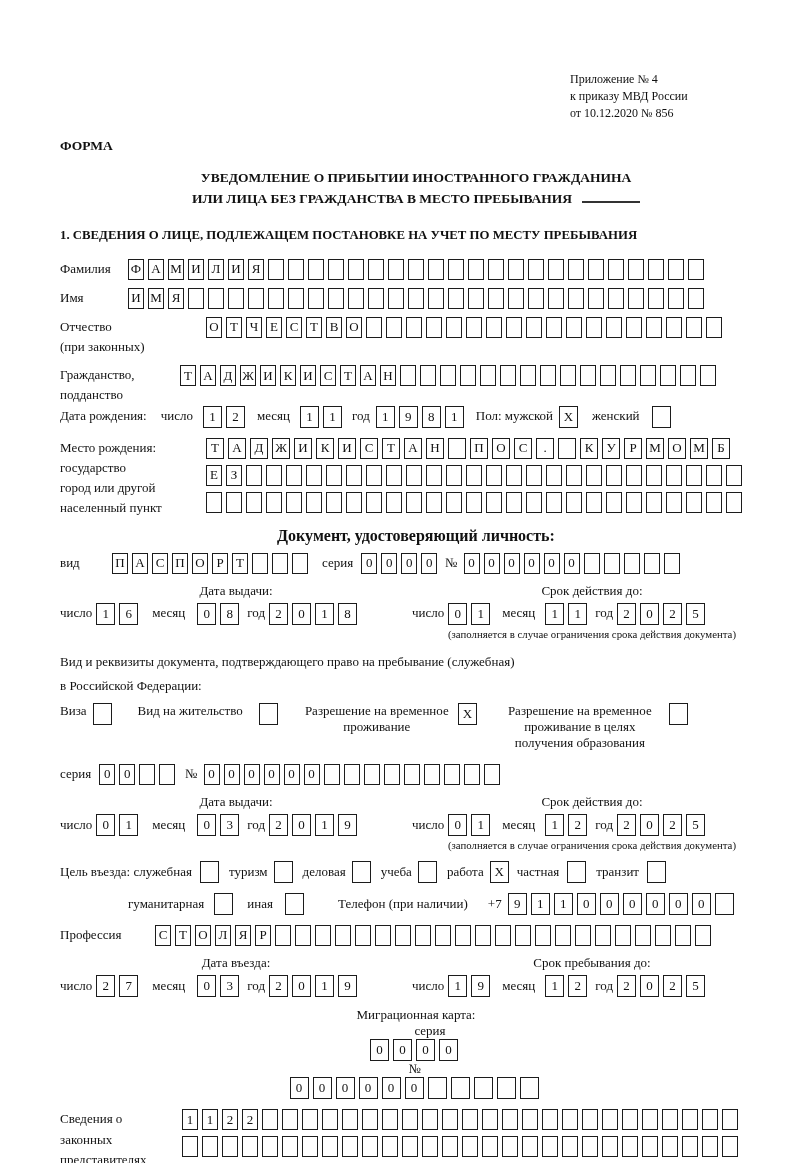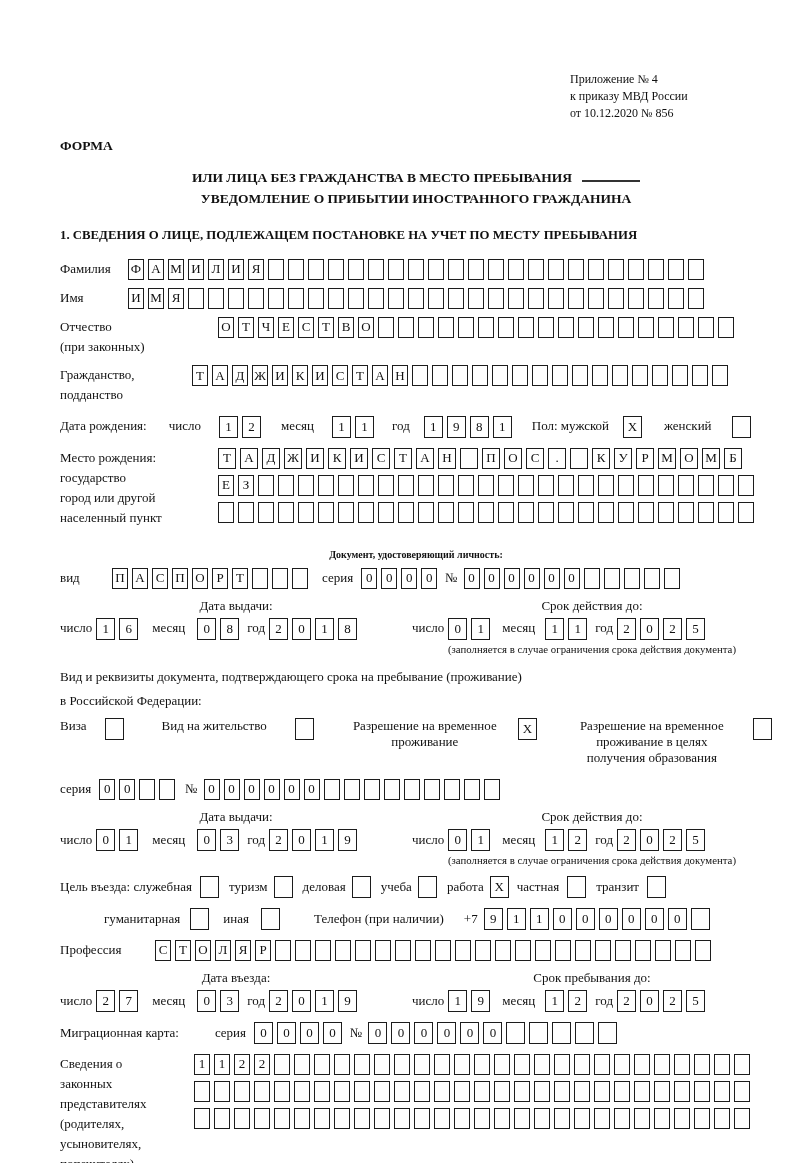--- a/index.html
+++ b/index.html
@@ -6,38 +6,38 @@
   body{width:800px;height:1163px;overflow:hidden;color:#111;
        font-family:"Liberation Serif","DejaVu Serif",serif;}
   .page{padding:26px 28px 10px 60px;}
   .appendix{width:192px;margin-left:auto;margin-right:10px;font-size:12px;line-height:1.42;margin-top:45px;}
   .appendix-note{margin-top:4px;}
   .forma{margin-right:40px;margin-top:16px;font-weight:bold;font-size:13.5px;}
   .title{text-align:center;font-weight:bold;font-size:13.5px;margin-top:14px;line-height:1.55;}
   .title-blank{display:inline-block;width:58px;border-bottom:2px solid #333;margin-left:10px;}
   .section-heading{font-weight:bold;font-size:12.8px;margin-top:18px;}
   .row{display:flex;align-items:center;margin-top:8px;}
-  .row.top{align-items:flex-start;gap:12px;}
+  .row.top{align-items:flex-start;}
   .label{font-size:13px;line-height:1.25;flex:0 0 auto;}
   .label.multiline{line-height:1.55;}
   .center{text-align:center;}
   .w68{flex:0 0 68px;} .w120{flex:0 0 120px;} .w146{flex:0 0 146px;} .w52{flex:0 0 52px;}
   .w95{flex:0 0 95px;} .w122{flex:0 0 122px;} .w150{flex:0 0 150px;width:150px;} .w170{flex:0 0 170px;width:170px;}
   .ml4{margin-left:4px;} .ml6{margin-left:6px;} .ml8{margin-left:8px;} .ml10{margin-left:10px;}
   .ml12{margin-left:12px;} .ml14{margin-left:14px;} .ml16{margin-left:16px;} .ml20{margin-left:20px;}
-  .ml22{margin-left:22px;} .ml30{margin-left:30px;} .ml36{margin-left:36px;} .ml68{margin-left:44px;}
+  .ml22{margin-left:22px;} .ml30{margin-left:30px;} .ml36{margin-left:36px;} .ml68{margin-left:68px;}
   .mr6{margin-right:6px;} .mr8{margin-right:8px;}
   .cells{display:flex;flex:0 0 auto;}
   .cell{display:flex;align-items:center;justify-content:center;box-sizing:content-box;
         width:14px;height:19px;border:1.5px solid #1c1c1c;margin-right:4px;
         font-size:13px;font-family:"Liberation Serif","DejaVu Serif",serif;}
   .cells.wide .cell{width:16px;}
   .cells.big .cell{width:17px;height:20px;}
   .stack .cells{margin-bottom:6px;}
-  .center-bold{text-align:center;font-weight:bold;font-size:10px;margin-top:20px;}
+  .center-bold{text-align:center;font-weight:bold;font-size:16px;margin-top:8px;}
   .datecols{display:flex;margin-top:9px;align-items:flex-start;}
   .datecol-left{flex:0 0 352px;}
   .datecol-right{flex:1 1 auto;}
   .datehead{text-align:center;font-size:13px;margin-bottom:4px;}
   .datefields{display:flex;align-items:center;}
   .smallnote{font-size:10.8px;text-align:center;margin-top:3px;}
   .para{font-size:13px;margin-top:10px;line-height:1.9;}
   .reps-note{font-size:12px;margin-left:150px;margin-top:2px;}
 </style>
 </head>
@@ -47,22 +47,22 @@
 
   <div class="appendix">
     <div>Приложение № 4</div>
     <div>к приказу МВД России</div>
     <div>от 10.12.2020 № 856</div>
   </div>
 
   <div class="forma">ФОРМА</div>
 
   <div class="title">
+    <div>УВЕДОМЛЕНИЕ О ПРИБЫТИИ ИНОСТРАННОГО ГРАЖДАНИНА</div>
     <div><span>ИЛИ ЛИЦА БЕЗ ГРАЖДАНСТВА В МЕСТО ПРЕБЫВАНИЯ</span><span class="title-blank"></span></div>
-    <div>УВЕДОМЛЕНИЕ О ПРИБЫТИИ ИНОСТРАННОГО ГРАЖДАНИНА</div>
   </div>
 
   <div class="section-heading">1. СВЕДЕНИЯ О ЛИЦЕ, ПОДЛЕЖАЩЕМ ПОСТАНОВКЕ НА УЧЕТ ПО МЕСТУ ПРЕБЫВАНИЯ</div>
 
   <div class="row" style="margin-top:16px;">
     <div class="label w68">Фамилия</div>
     <div class="cells">
         <span class="cell">Ф</span>
         <span class="cell">А</span>
         <span class="cell">М</span>
@@ -194,21 +194,21 @@
         <span class="cell"></span>
         <span class="cell"></span>
         <span class="cell"></span>
         <span class="cell"></span>
         <span class="cell"></span>
         <span class="cell"></span>
         <span class="cell"></span>
       </div>
   </div>
 
-  <div class="row" style="margin-top:10px;gap:8px;">
+  <div class="row" style="margin-top:0;">
     <span class="label">Дата рождения:</span>
     <span class="label ml14">число</span>
     <div class="cells big ml10">
         <span class="cell">1</span>
         <span class="cell">2</span>
       </div>
     <span class="label ml8">месяц</span>
     <div class="cells big ml10">
         <span class="cell">1</span>
         <span class="cell">1</span>
@@ -406,21 +406,21 @@
             <span class="cell">0</span>
             <span class="cell">2</span>
             <span class="cell">5</span>
           </div>
       </div>
       <div class="smallnote">(заполняется в случае ограничения срока действия документа)</div>
     </div>
   </div>
 
   <div class="para">
-    <div>Вид и реквизиты документа, подтверждающего срока на пребывание (проживание)</div>
+    <div>Вид и реквизиты документа, подтверждающего право на пребывание (служебная)</div>
     <div>в Российской Федерации:</div>
   </div>
 
   <div class="row top" style="margin-top:4px;">
     <span class="label">Виза</span>
     <div class="cells big ml6">
         <span class="cell"></span>
       </div>
     <span class="label ml22">Вид на жительство</span>
     <div class="cells big ml16">
@@ -642,21 +642,21 @@
         <div class="cells big ml4">
             <span class="cell">2</span>
             <span class="cell">0</span>
             <span class="cell">2</span>
             <span class="cell">5</span>
           </div>
       </div>
     </div>
   </div>
 
-  <div class="row" style="margin-top:10px;">
+  <div class="row" style="margin-top:10px;flex-direction:column;">
     <span class="label">Миграционная карта:</span>
     <span class="label ml36 mr8">серия</span>
     <div class="cells big">
         <span class="cell">0</span>
         <span class="cell">0</span>
         <span class="cell">0</span>
         <span class="cell">0</span>
       </div>
     <span class="label ml4 mr6">№</span>
     <div class="cells big">

